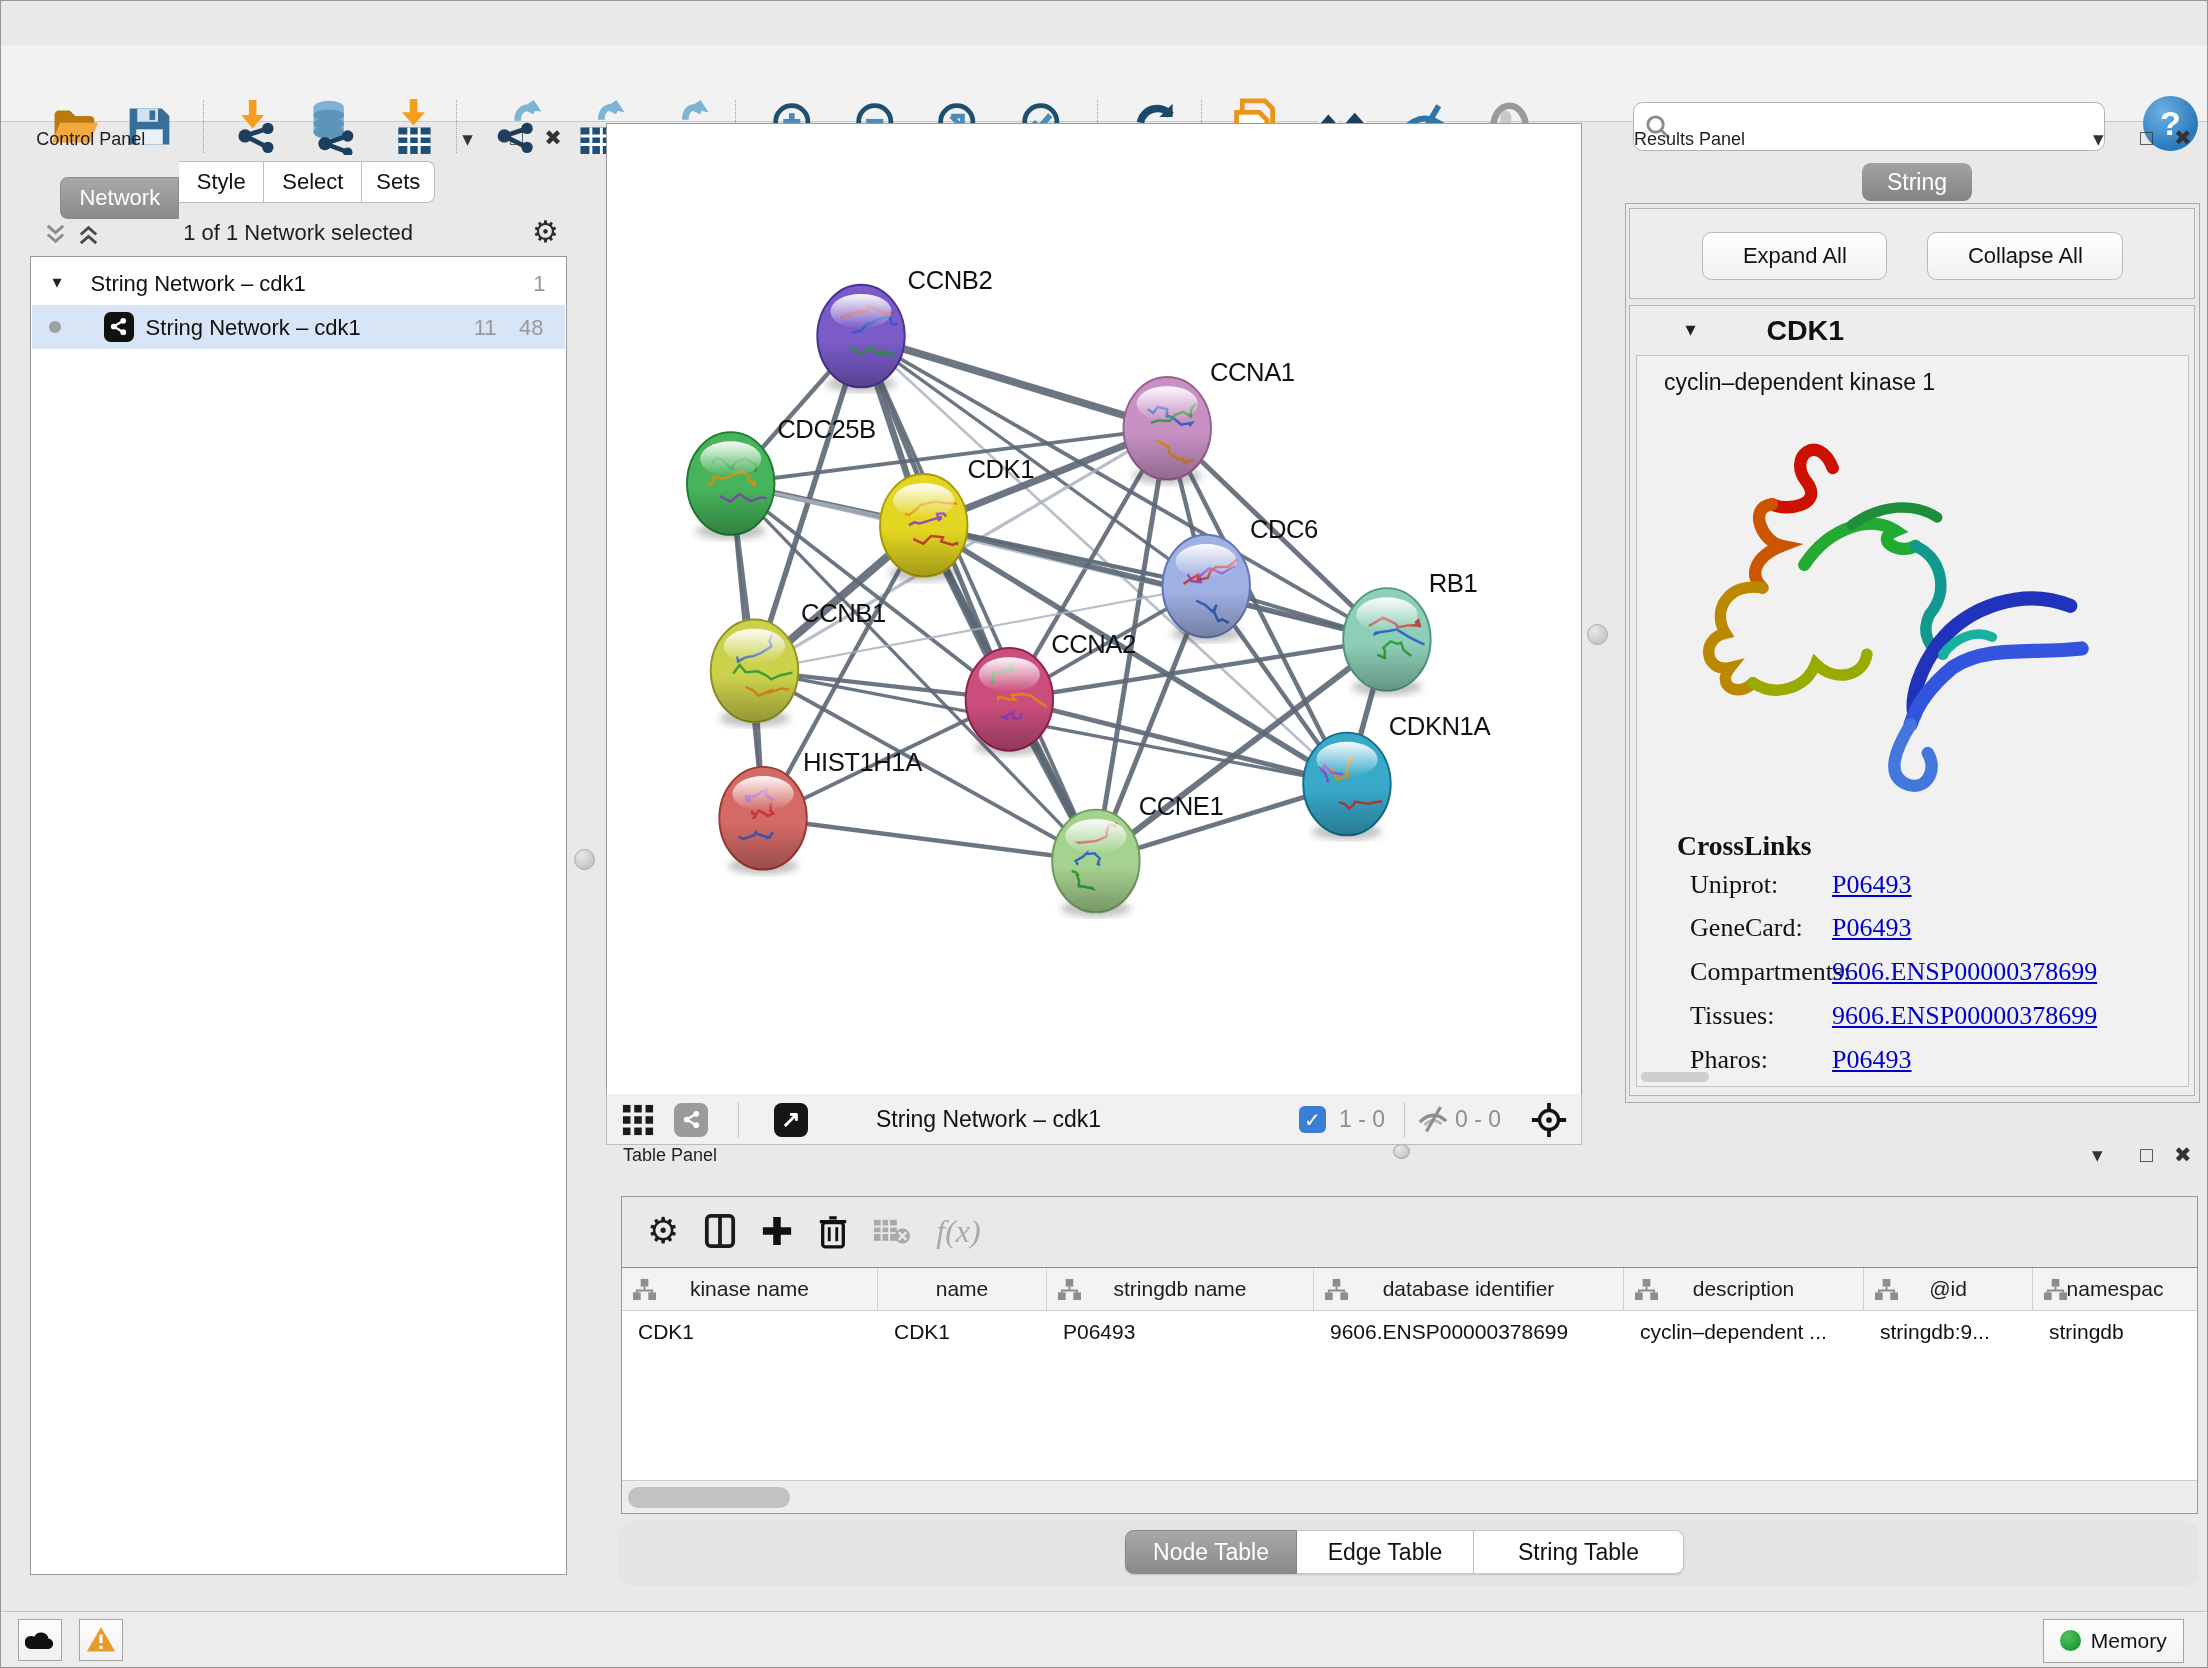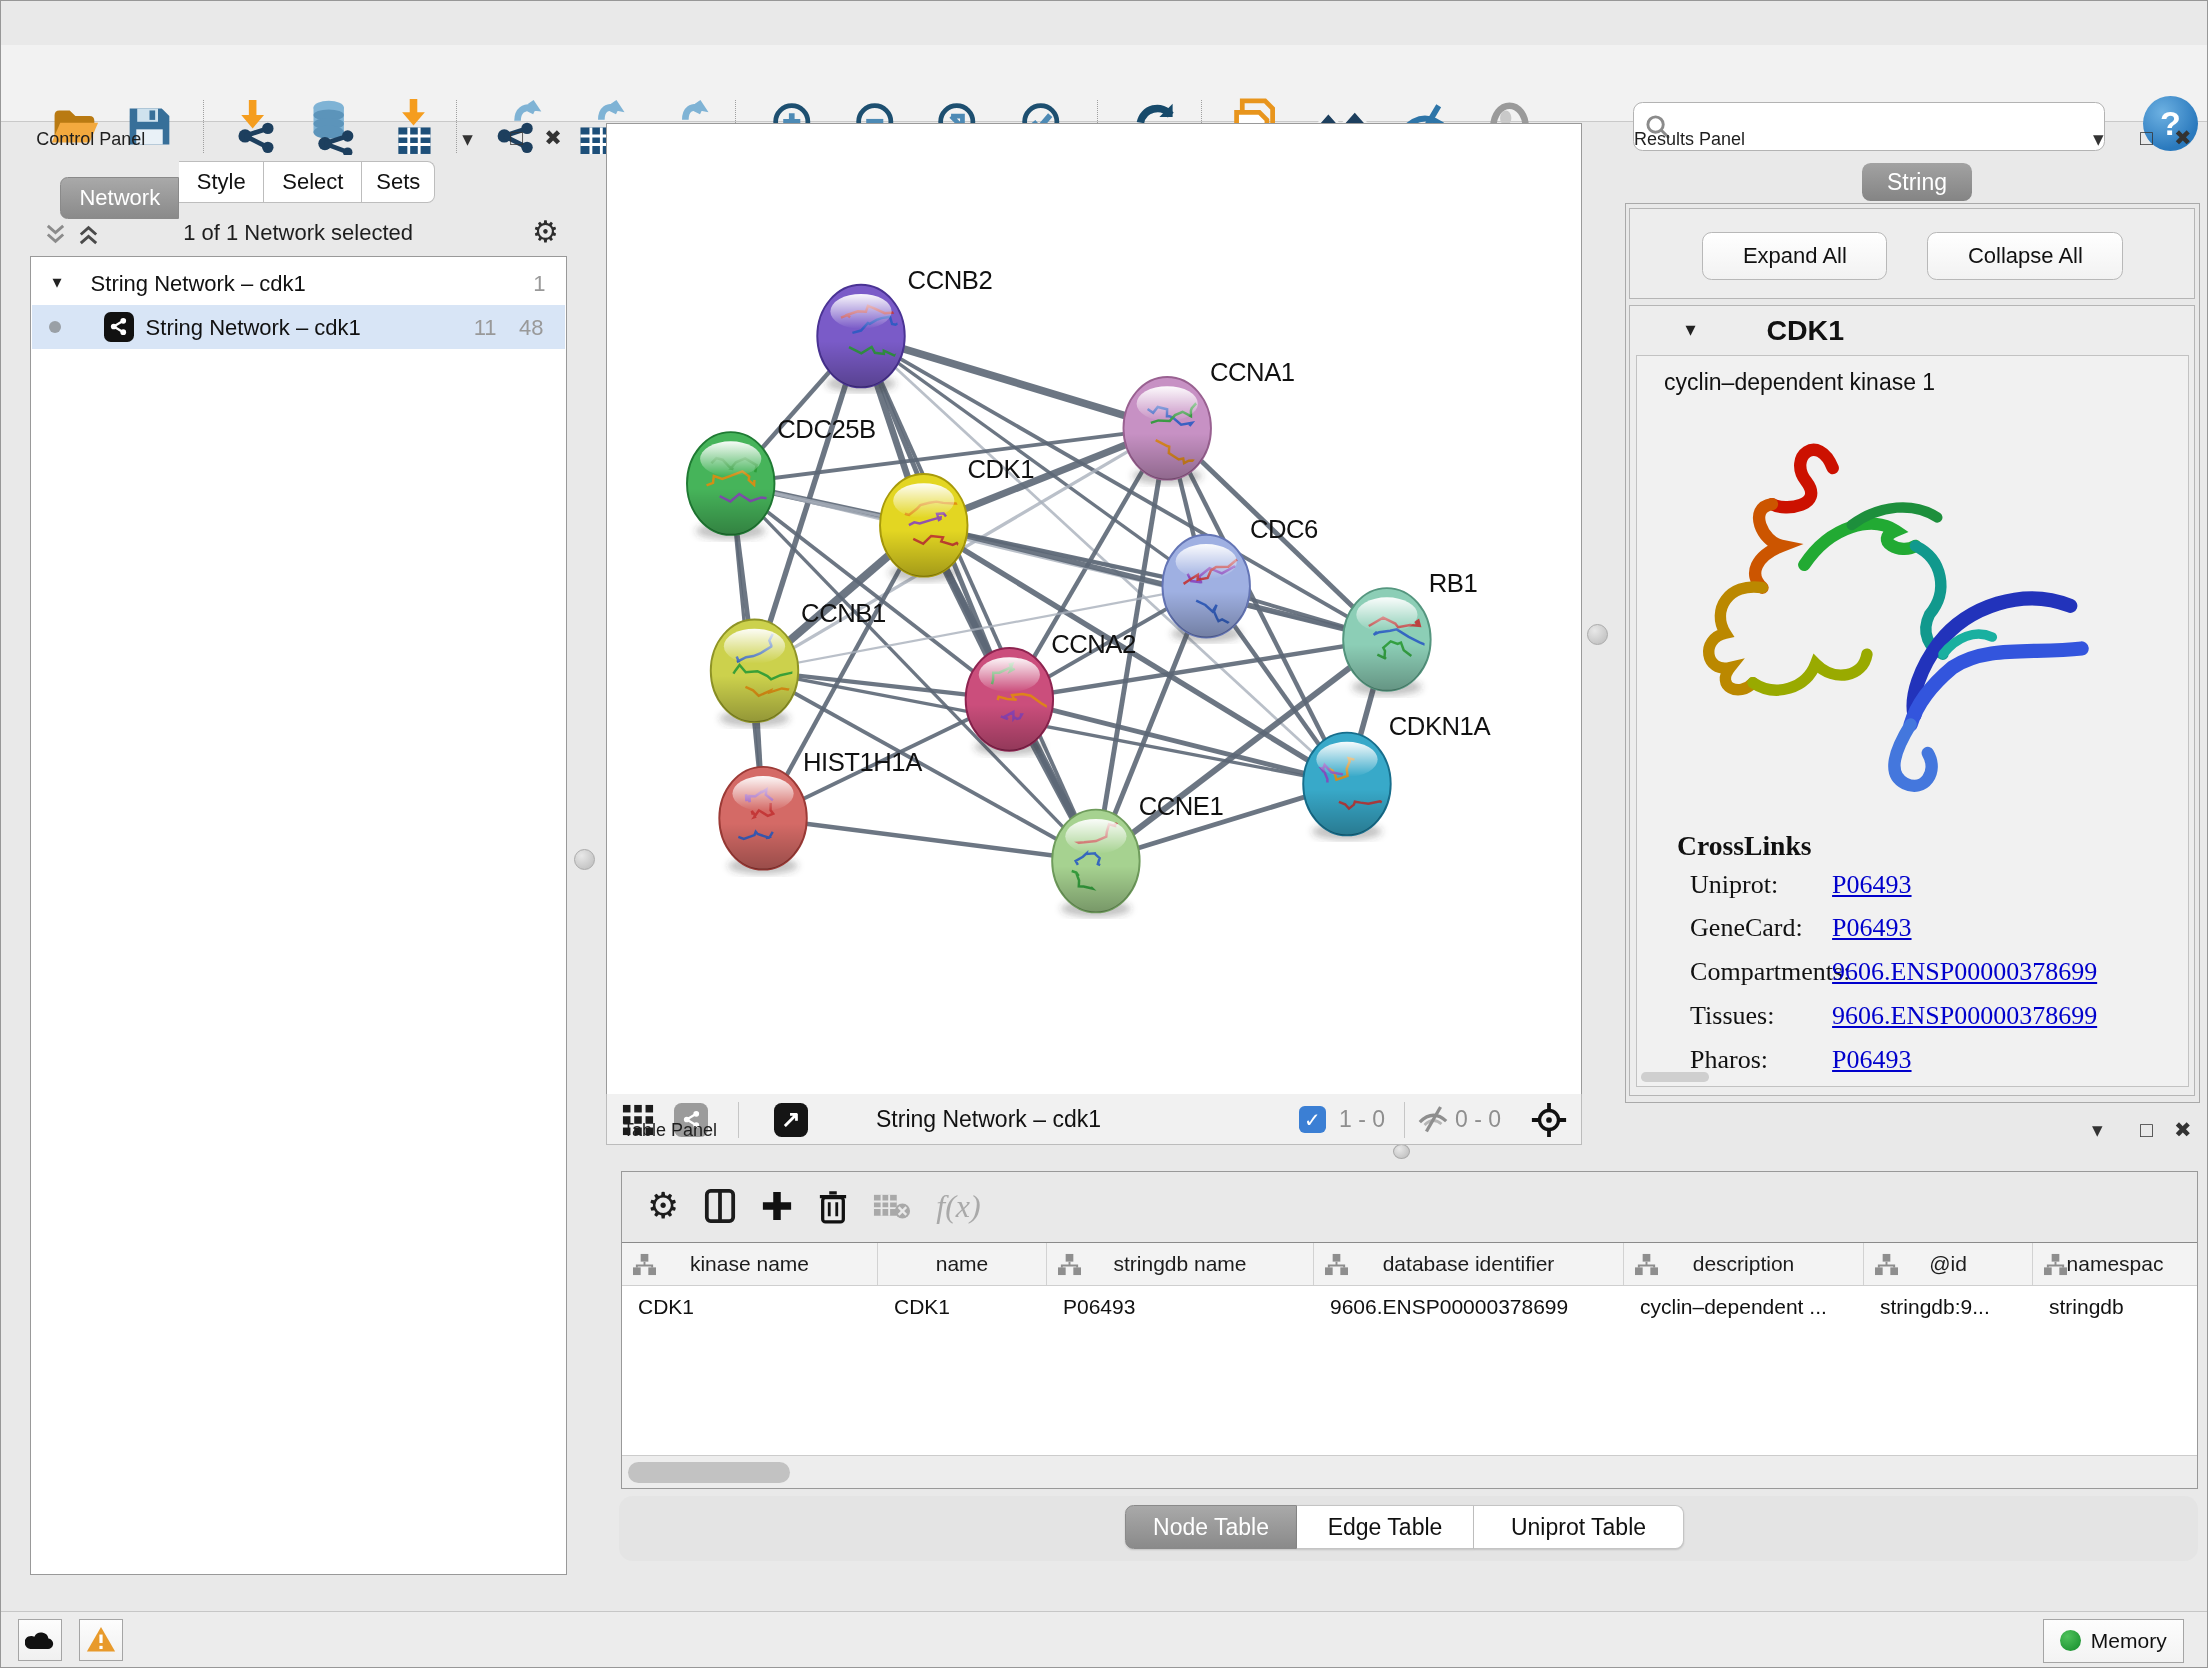--- a/index.html
+++ b/index.html
@@ -78,21 +78,21 @@
   .geneinner{position:absolute;left:5.7px;top:49px;width:553px;height:732px;border:1px solid #c2c2c2;
     background:#f1f1f1;box-sizing:border-box;}
   .genedesc{position:absolute;left:27px;top:13.3px;font-size:23px;color:#111;}
   .xlinks-title{position:absolute;left:40px;top:474px;font-family:"Liberation Serif",serif;
     font-size:27.6px;font-weight:bold;color:#111;}
   .xlrow{position:absolute;left:0;width:100%;height:44px;font-family:"Liberation Serif",serif;font-size:26px;}
   .xlrow .lab{position:absolute;left:53px;color:#111;}
   .xlrow .val{position:absolute;left:195px;color:#0000cc;text-decoration:underline;}
   .minithumb{position:absolute;left:3.8px;bottom:3.8px;width:68px;height:10.5px;background:#cfcfcf;border-radius:4.8px;}
   
-  .table-panel{position:absolute;left:603px;top:1106px;width:1605px;height:454px;}
+  .table-panel{position:absolute;left:603px;top:1131px;width:1605px;height:454px;}
   .tp-container{position:absolute;left:17px;top:64px;width:1577px;height:318px;border:1px solid #999;
     background:#e9e9e9;box-sizing:border-box;}
   .tp-icons{position:absolute;left:0;top:0;width:100%;height:68px;display:flex;align-items:center;}
   .tpi{margin-left:25px;display:flex;align-items:center;justify-content:center;}
   .fx{font-family:"Liberation Serif",serif;font-style:italic;font-size:32px;color:#a9a9a9;}
   .tp-hrow{position:absolute;left:0;top:70px;width:100%;height:44px;background:#f3f3f3;
     border-top:1.9px solid #8a8a8a;border-bottom:1px solid #cfcfcf;display:flex;box-sizing:border-box;}
   .tp-hcell{position:relative;height:100%;display:flex;align-items:center;justify-content:center;
     font-size:21px;color:#1c1c1c;border-right:1px solid #d2d2d2;box-sizing:border-box;}
   .tp-body{position:absolute;left:0;top:114px;bottom:32px;width:100%;background:#fff;}
@@ -793,21 +793,21 @@
       </div>
 
       <div class="tp-hscroll">
         <div class="tp-hthumb"></div>
       </div>
     </div>
 
     <div class="tp-tabs">
       <div class="tp-tab sel" style="width:170px">Node Table</div>
       <div class="tp-tab" style="width:176px">Edge Table</div>
-      <div class="tp-tab" style="width:209px">Uniprot Table</div>
+      <div class="tp-tab" style="width:209px">String Table</div>
     </div>
   </div>
 
   <div class="statusbar">
     <div class="sq-btn" style="left:17px">
       <svg width="30" height="23" viewBox="0 0 32 24">
         <path d="M8 22 a7 7 0 1 1 2-13 a8 8 0 0 1 15 2 a5.5 5.5 0 0 1 -1 11 z" fill="#111"></path>
       </svg>
     </div>
     <div class="sq-btn" style="left:78px">

